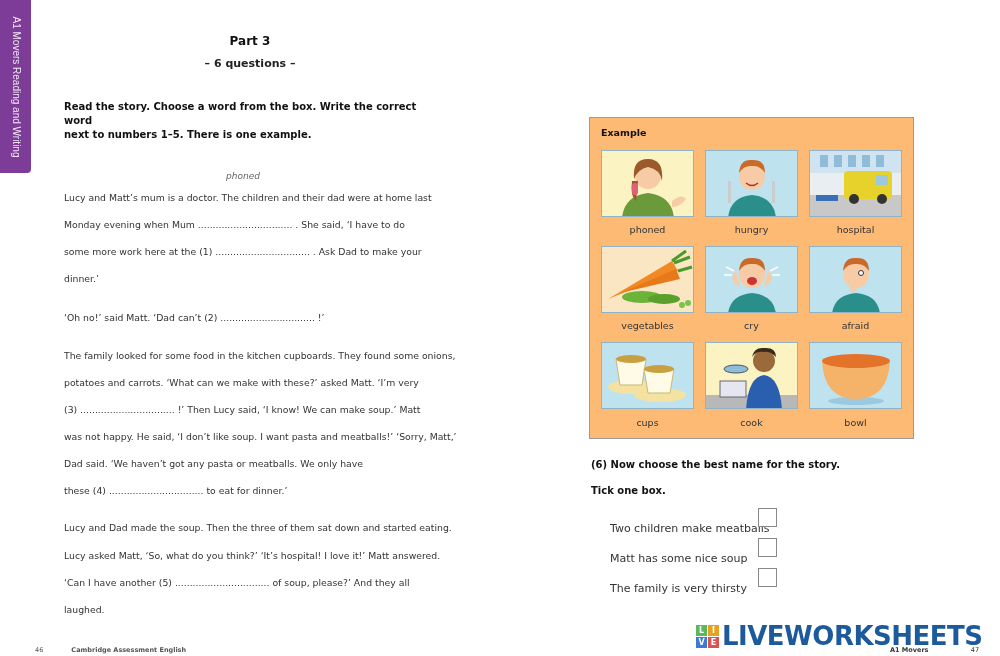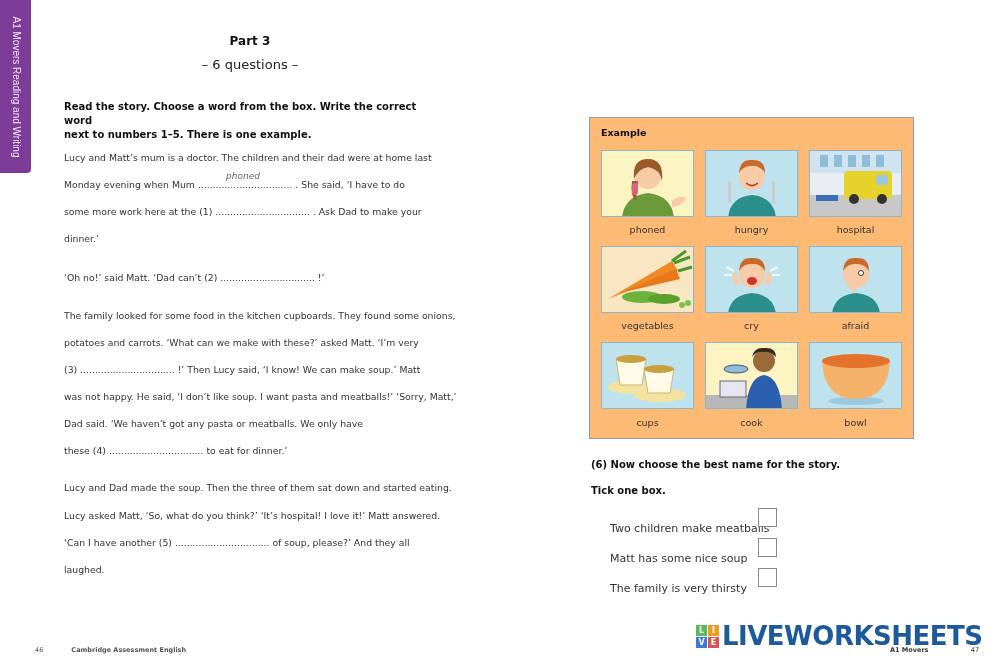--- a/index.html
+++ b/index.html
@@ -11,29 +11,29 @@
     background: #7d3c98; border-radius: 0 0 4px 0;
   }
   .side-tab span {
     position: absolute; left: 50%; top: 50%;
     transform: translate(-50%, -50%) rotate(90deg);
     white-space: nowrap; color: #f3e6f7; font-size: 10px;
     font-family: "Liberation Sans", sans-serif;
   }
 
   .part-title { position: absolute; left: 0; width: 500px; top: 34px; text-align: center; font-weight: bold; font-size: 12px; color: #111; }
-  .part-sub { position: absolute; left: 0; width: 500px; top: 57px; text-align: center; font-weight: normal; font-size: 13px; color: #222; }
+  .part-sub { position: absolute; left: 0; width: 500px; top: 57px; text-align: center; font-weight: bold; font-size: 11px; color: #222; }
 
   .instructions {
     position: absolute; left: 64px; top: 100px; width: 370px;
     font-weight: bold; font-size: 10px; line-height: 14px; color: #111;
   }
 
   .story { position: absolute; left: 64px; width: 385px; font-size: 9.3px; color: #333; }
-  .story p { white-space: nowrap; }
+  .story p { white-space: nowrap; margin-top: 40px; }
   .answer-example {
     position: absolute; font-family: "DejaVu Sans", sans-serif; font-size: 9px; color: #666;
     font-style: italic;
   }
 
   .example-box {
     position: absolute; left: 589px; top: 117px; width: 325px; height: 322px;
     border: 1.5px solid #9a9a9a; background: #fdba74;
   }
   .example-label { position: absolute; left: 11px; top: 9px; font-weight: bold; font-size: 9.5px; color: #111; }

